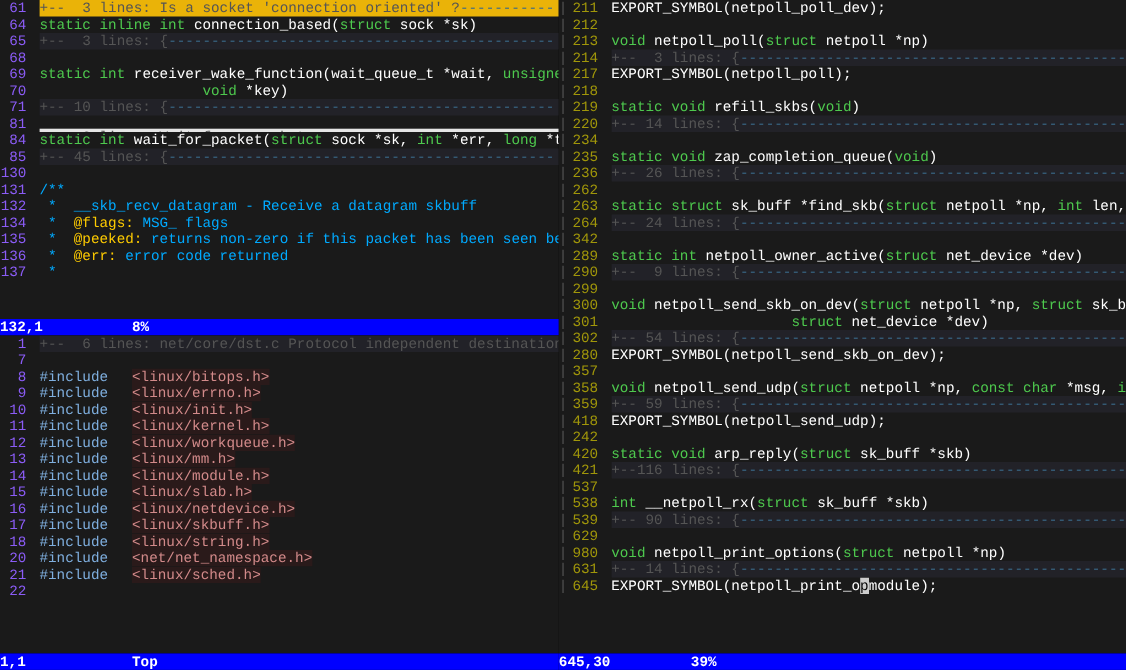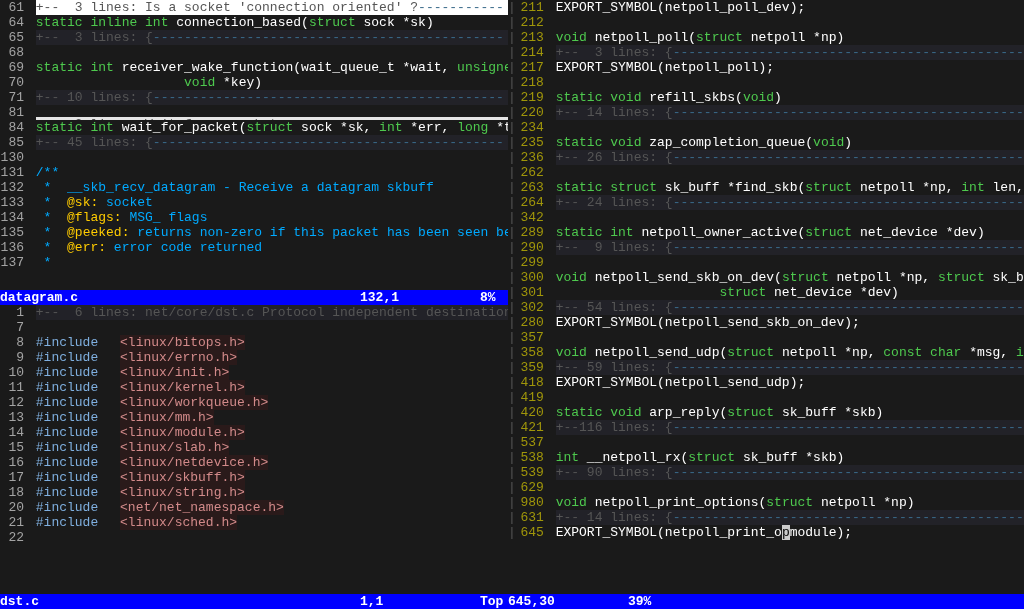--- a/index.html
+++ b/index.html
@@ -11,21 +11,21 @@
     color: #ffffff;
     overflow: hidden;
     width: 1024px;
     height: 609px;
   }
   .editor { display: flex; width: 100%; height: 100%; }
   .pane-left { width: 508px; display: flex; flex-direction: column; }
   .pane-right { flex: 1; display: flex; flex-direction: column; }
   .content { flex: 1; overflow: hidden; background: #1a1a1a; }
   .line { display: flex; white-space: pre; height: 15px; }
-  .gutter { width: 28px; text-align: right; color: #a3a3a3; padding-right: 4px; flex-shrink: 0; }
+  .gutter { width: 28px; text-align: right; color: #8b5cf6; padding-right: 4px; flex-shrink: 0; }
   .gutter-r { width: 32px; text-align: right; color: #a0960a; padding-right: 4px; flex-shrink: 0; }
   .divider { color: #555555; }
   .code { flex: 1; overflow: hidden; }
   .fold { color: #555555; }
   .fold-dash { color: #3a6a8a; }
   .kw-type { color: #4ec94e; }
   .kw-include { color: #7fafdf; }
   .str-include { color: #d28a8a; background: #2a1a1a; margin-left: 14px; }
   .comment { color: #00aaff; }
   .comment-doc { color: #ffcc00; }
@@ -42,41 +42,39 @@
   .sb-pos { width: 120px; }
   .sb-pct { flex: 1; text-align: left; }
   .cursor { background: #cccccc; color: #000000; }
 </style>
 </head>
 <body>
 
 <div class="editor">
   <div class="pane-left">
     <div class="content" id="pane-tl">
-        <div class="line"><span class="gutter">61</span><span> </span><span class="code" style="background: #ffffff;"><span class="fold">+--  3 lines: Is a socket 'connection oriented' ?</span><span class="fold-dash">-----------</span></span></div>
+        <div class="line"><span class="gutter">61</span><span> </span><span class="code" style="background: #eab308;"><span class="fold">+--  3 lines: Is a socket 'connection oriented' ?</span><span class="fold-dash">-----------</span></span></div>
         <div class="line"><span class="gutter">64</span><span> </span><span class="code"><span class="kw-type">static </span><span class="kw-type">inline </span><span class="kw-type">int </span><span class="plain">connection_based(</span><span class="kw-type">struct </span><span class="plain">sock *sk)</span></span></div>
         <div class="line"><span class="gutter">65</span><span> </span><span class="code" style="background: rgb(34, 34, 40);"><span class="fold">+--  3 lines: {</span><span class="fold-dash">---------------------------------------------</span></span></div>
         <div class="line"><span class="gutter">68</span><span> </span><span class="code"></span></div>
         <div class="line"><span class="gutter">69</span><span> </span><span class="code"><span class="kw-type">static </span><span class="kw-type">int </span><span class="plain">receiver_wake_function(wait_queue_t *wait, </span><span class="kw-type">unsigned</span></span></div>
         <div class="line"><span class="gutter">70</span><span> </span><span class="code"><span class="plain">                   </span><span class="kw-type">void </span><span class="plain">*key)</span></span></div>
         <div class="line"><span class="gutter">71</span><span> </span><span class="code" style="background: rgb(34, 34, 40);"><span class="fold">+-- 10 lines: {</span><span class="fold-dash">---------------------------------------------</span></span></div>
         <div class="line"><span class="gutter">81</span><span> </span><span class="code" style="background: #e5e5e5; margin-top: 12px;"><span class="fold">+--  3 lines: Wait for a packet..</span><span class="fold-dash">---------------------------</span></span></div>
         <div class="line"><span class="gutter">84</span><span> </span><span class="code"><span class="kw-type">static </span><span class="kw-type">int </span><span class="plain">wait_for_packet(</span><span class="kw-type">struct </span><span class="plain">sock *sk, </span><span class="kw-type">int </span><span class="plain">*err, </span><span class="kw-type">long </span><span class="plain">*tim</span></span></div>
         <div class="line"><span class="gutter">85</span><span> </span><span class="code" style="background: rgb(34, 34, 40);"><span class="fold">+-- 45 lines: {</span><span class="fold-dash">---------------------------------------------</span></span></div>
         <div class="line"><span class="gutter">130</span><span> </span><span class="code"></span></div>
         <div class="line"><span class="gutter">131</span><span> </span><span class="code"><span class="comment">/**</span></span></div>
         <div class="line"><span class="gutter">132</span><span> </span><span class="code"><span class="comment"> *  __skb_recv_datagram - Receive a datagram skbuff</span></span></div>
-        <div class="line"><span class="gutter">133</span><span> </span><span class="code"><span class="comment"> *  </span><span class="comment-doc">@sk: </span><span class="comment">socket</span></span></div>
         <div class="line"><span class="gutter">134</span><span> </span><span class="code"><span class="comment"> *  </span><span class="comment-doc">@flags: </span><span class="comment">MSG_ flags</span></span></div>
         <div class="line"><span class="gutter">135</span><span> </span><span class="code"><span class="comment"> *  </span><span class="comment-doc">@peeked: </span><span class="comment">returns non-zero if this packet has been seen befo</span></span></div>
         <div class="line"><span class="gutter">136</span><span> </span><span class="code"><span class="comment"> *  </span><span class="comment-doc">@err: </span><span class="comment">error code returned</span></span></div>
         <div class="line"><span class="gutter">137</span><span> </span><span class="code"><span class="comment"> *</span></span></div>
       </div>
     <div class="statusbar">
-      <span class="sb-name">datagram.c</span>
       <span class="sb-pos">132,1</span>
       <span class="sb-pct">8%</span>
     </div>
     <div class="content" id="pane-bl">
         <div class="line"><span class="gutter">1</span><span> </span><span class="code" style="background: rgb(34, 34, 40);"><span class="fold">+--  6 lines: net/core/dst.c Protocol independent destination c</span></span></div>
         <div class="line"><span class="gutter">7</span><span> </span><span class="code"></span></div>
         <div class="line"><span class="gutter">8</span><span> </span><span class="code"><span class="kw-include">#include </span><span class="str-include">&lt;linux/bitops.h&gt;</span></span></div>
         <div class="line"><span class="gutter">9</span><span> </span><span class="code"><span class="kw-include">#include </span><span class="str-include">&lt;linux/errno.h&gt;</span></span></div>
         <div class="line"><span class="gutter">10</span><span> </span><span class="code"><span class="kw-include">#include </span><span class="str-include">&lt;linux/init.h&gt;</span></span></div>
         <div class="line"><span class="gutter">11</span><span> </span><span class="code"><span class="kw-include">#include </span><span class="str-include">&lt;linux/kernel.h&gt;</span></span></div>
@@ -85,21 +83,20 @@
         <div class="line"><span class="gutter">14</span><span> </span><span class="code"><span class="kw-include">#include </span><span class="str-include">&lt;linux/module.h&gt;</span></span></div>
         <div class="line"><span class="gutter">15</span><span> </span><span class="code"><span class="kw-include">#include </span><span class="str-include">&lt;linux/slab.h&gt;</span></span></div>
         <div class="line"><span class="gutter">16</span><span> </span><span class="code"><span class="kw-include">#include </span><span class="str-include">&lt;linux/netdevice.h&gt;</span></span></div>
         <div class="line"><span class="gutter">17</span><span> </span><span class="code"><span class="kw-include">#include </span><span class="str-include">&lt;linux/skbuff.h&gt;</span></span></div>
         <div class="line"><span class="gutter">18</span><span> </span><span class="code"><span class="kw-include">#include </span><span class="str-include">&lt;linux/string.h&gt;</span></span></div>
         <div class="line"><span class="gutter">20</span><span> </span><span class="code"><span class="kw-include">#include </span><span class="str-include">&lt;net/net_namespace.h&gt;</span></span></div>
         <div class="line"><span class="gutter">21</span><span> </span><span class="code"><span class="kw-include">#include </span><span class="str-include">&lt;linux/sched.h&gt;</span></span></div>
         <div class="line"><span class="gutter">22</span><span> </span><span class="code"></span></div>
       </div>
     <div class="statusbar">
-      <span class="sb-name">dst.c</span>
       <span class="sb-pos">1,1</span>
       <span class="sb-pct">Top</span>
     </div>
   </div>
   <div class="pane-right">
     <div class="content" id="pane-r">
         <div class="line"><span class="divider">|</span><span class="gutter-r">211</span><span> </span><span class="code"><span class="plain">EXPORT_SYMBOL(netpoll_poll_dev);</span></span></div>
         <div class="line"><span class="divider">|</span><span class="gutter-r">212</span><span> </span><span class="code"></span></div>
         <div class="line"><span class="divider">|</span><span class="gutter-r">213</span><span> </span><span class="code"><span class="kw-type">void </span><span class="plain">netpoll_poll(</span><span class="kw-type">struct </span><span class="plain">netpoll *np)</span></span></div>
         <div class="line"><span class="divider">|</span><span class="gutter-r">214</span><span> </span><span class="code" style="background: rgb(34, 34, 40);"><span class="fold">+--  3 lines: {</span><span class="fold-dash">-------------------------------------------------</span></span></div>
@@ -118,21 +115,21 @@
         <div class="line"><span class="divider">|</span><span class="gutter-r">290</span><span> </span><span class="code" style="background: rgb(34, 34, 40);"><span class="fold">+--  9 lines: {</span><span class="fold-dash">-------------------------------------------------</span></span></div>
         <div class="line"><span class="divider">|</span><span class="gutter-r">299</span><span> </span><span class="code"></span></div>
         <div class="line"><span class="divider">|</span><span class="gutter-r">300</span><span> </span><span class="code"><span class="kw-type">void </span><span class="plain">netpoll_send_skb_on_dev(</span><span class="kw-type">struct </span><span class="plain">netpoll *np, </span><span class="kw-type">struct </span><span class="plain">sk_buff *</span></span></div>
         <div class="line"><span class="divider">|</span><span class="gutter-r">301</span><span> </span><span class="code"><span class="plain">                     </span><span class="kw-type">struct </span><span class="plain">net_device *dev)</span></span></div>
         <div class="line"><span class="divider">|</span><span class="gutter-r">302</span><span> </span><span class="code" style="background: rgb(34, 34, 40);"><span class="fold">+-- 54 lines: {</span><span class="fold-dash">-------------------------------------------------</span></span></div>
         <div class="line"><span class="divider">|</span><span class="gutter-r">280</span><span> </span><span class="code"><span class="plain">EXPORT_SYMBOL(netpoll_send_skb_on_dev);</span></span></div>
         <div class="line"><span class="divider">|</span><span class="gutter-r">357</span><span> </span><span class="code"></span></div>
         <div class="line"><span class="divider">|</span><span class="gutter-r">358</span><span> </span><span class="code"><span class="kw-type">void </span><span class="plain">netpoll_send_udp(</span><span class="kw-type">struct </span><span class="plain">netpoll *np, </span><span class="kw-type">const </span><span class="kw-type">char </span><span class="plain">*msg, </span><span class="kw-type">int </span></span></div>
         <div class="line"><span class="divider">|</span><span class="gutter-r">359</span><span> </span><span class="code" style="background: rgb(34, 34, 40);"><span class="fold">+-- 59 lines: {</span><span class="fold-dash">-------------------------------------------------</span></span></div>
         <div class="line"><span class="divider">|</span><span class="gutter-r">418</span><span> </span><span class="code"><span class="plain">EXPORT_SYMBOL(netpoll_send_udp);</span></span></div>
-        <div class="line"><span class="divider">|</span><span class="gutter-r">419</span><span> </span><span class="code"></span></div>
+        <div class="line"><span class="divider">|</span><span class="gutter-r">242</span><span> </span><span class="code"></span></div>
         <div class="line"><span class="divider">|</span><span class="gutter-r">420</span><span> </span><span class="code"><span class="kw-type">static </span><span class="kw-type">void </span><span class="plain">arp_reply(</span><span class="kw-type">struct </span><span class="plain">sk_buff *skb)</span></span></div>
         <div class="line"><span class="divider">|</span><span class="gutter-r">421</span><span> </span><span class="code" style="background: rgb(34, 34, 40);"><span class="fold">+--116 lines: {</span><span class="fold-dash">-------------------------------------------------</span></span></div>
         <div class="line"><span class="divider">|</span><span class="gutter-r">537</span><span> </span><span class="code"></span></div>
         <div class="line"><span class="divider">|</span><span class="gutter-r">538</span><span> </span><span class="code"><span class="kw-type">int </span><span class="plain">__netpoll_rx(</span><span class="kw-type">struct </span><span class="plain">sk_buff *skb)</span></span></div>
         <div class="line"><span class="divider">|</span><span class="gutter-r">539</span><span> </span><span class="code" style="background: rgb(34, 34, 40);"><span class="fold">+-- 90 lines: {</span><span class="fold-dash">-------------------------------------------------</span></span></div>
         <div class="line"><span class="divider">|</span><span class="gutter-r">629</span><span> </span><span class="code"></span></div>
         <div class="line"><span class="divider">|</span><span class="gutter-r">980</span><span> </span><span class="code"><span class="kw-type">void </span><span class="plain">netpoll_print_options(</span><span class="kw-type">struct </span><span class="plain">netpoll *np)</span></span></div>
         <div class="line"><span class="divider">|</span><span class="gutter-r">631</span><span> </span><span class="code" style="background: rgb(34, 34, 40);"><span class="fold">+-- 14 lines: {</span><span class="fold-dash">-------------------------------------------------</span></span></div>
         <div class="line"><span class="divider">|</span><span class="gutter-r">645</span><span> </span><span class="code"><span class="plain">EXPORT_SYMBOL(netpoll_print_o</span><span class="cursor">p</span><span class="plain">module);</span></span></div>
       </div>

